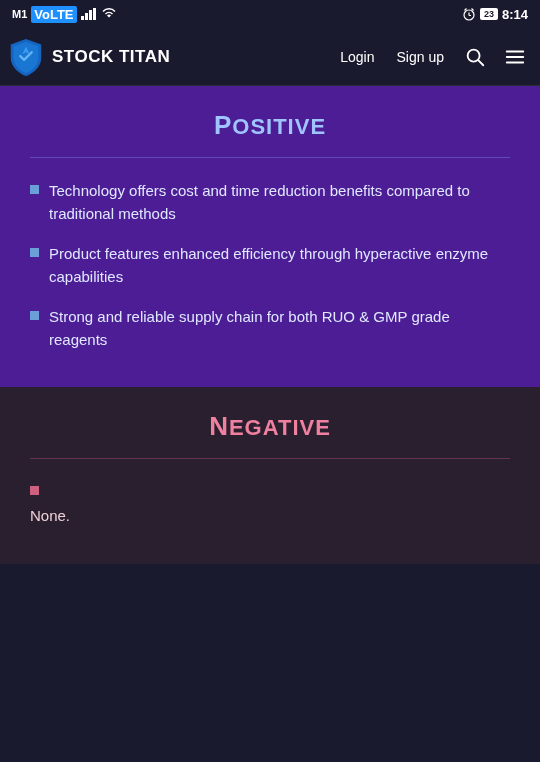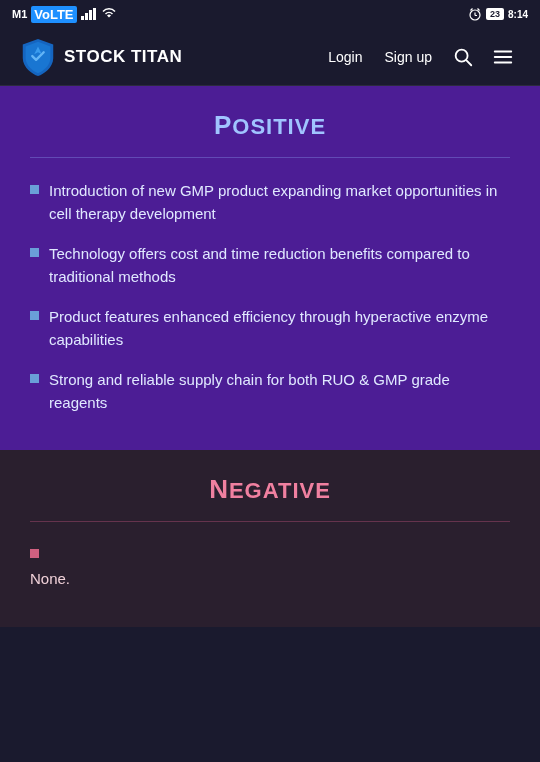--- a/index.html
+++ b/index.html
@@ -31,31 +31,31 @@
       font-weight: 600;
     }
     .status-right {
       display: flex;
       align-items: center;
       gap: 4px;
       font-size: 11px;
       color: #fff;
     }
     .time-display {
-      font-size: 10px;
+      font-size: 13px;
       font-weight: 600;
       color: #fff;
     }
 
     
     .navbar {
       background: #1a1a2e;
       display: flex;
       align-items: center;
-      padding: 8px 20px;
+      padding: 8px 8px;
       height: 58px;
       border-bottom: 1px solid rgba(255,255,255,0.08);
     }
     .logo-area {
       display: flex;
       align-items: center;
       gap: 8px;
       flex: 1;
     }
     .logo-shield {
@@ -249,24 +249,20 @@
 <div class="main-content">
 
   <div class="positive-section">
     <h2 class="section-title-positive">
       <span class="first-letter">P</span><span>OSITIVE</span>
     </h2>
     <hr class="divider">
     <ul class="bullet-list">
       <li>
         <span class="bullet-square"></span>
-        <span>Introduction of new GMP product expanding market opportunities in cell therapy development</span>
-      </li>
-      <li>
-        <span class="bullet-square"></span>
         <span>Technology offers cost and time reduction benefits compared to traditional methods</span>
       </li>
       <li>
         <span class="bullet-square"></span>
         <span>Product features enhanced efficiency through hyperactive enzyme capabilities</span>
       </li>
       <li>
         <span class="bullet-square"></span>
         <span>Strong and reliable supply chain for both RUO &amp; GMP grade reagents</span>
       </li>

